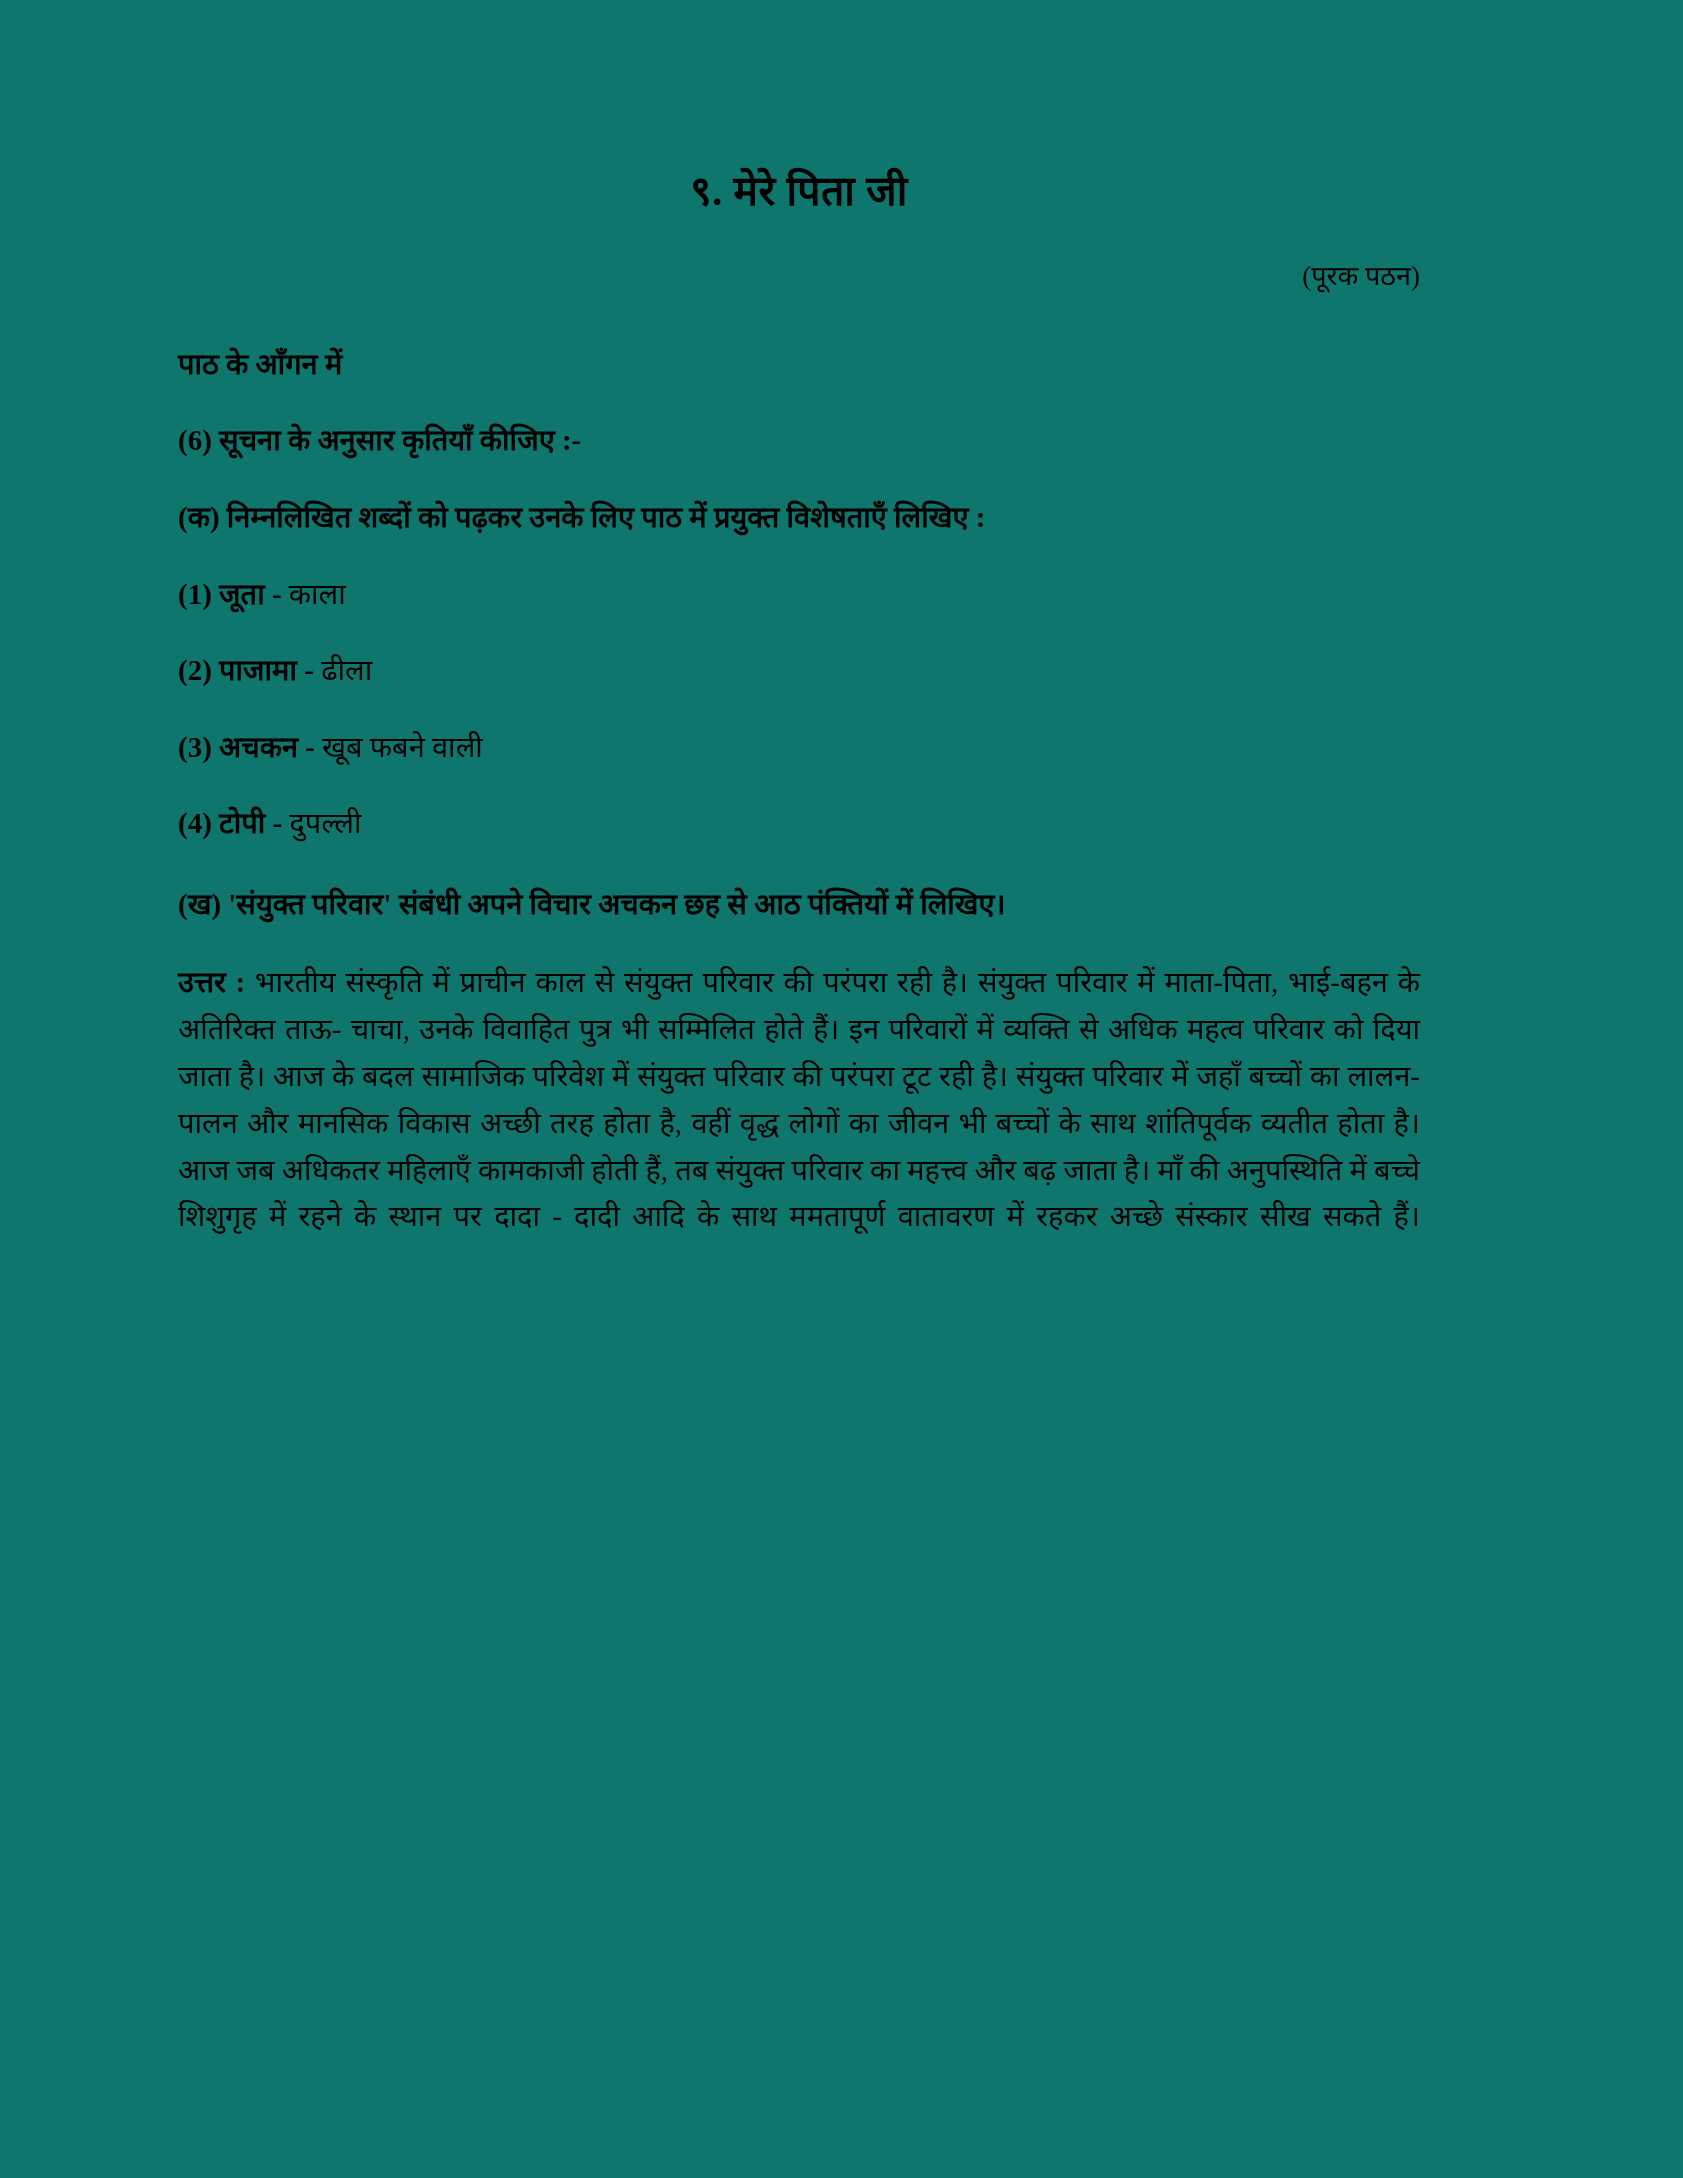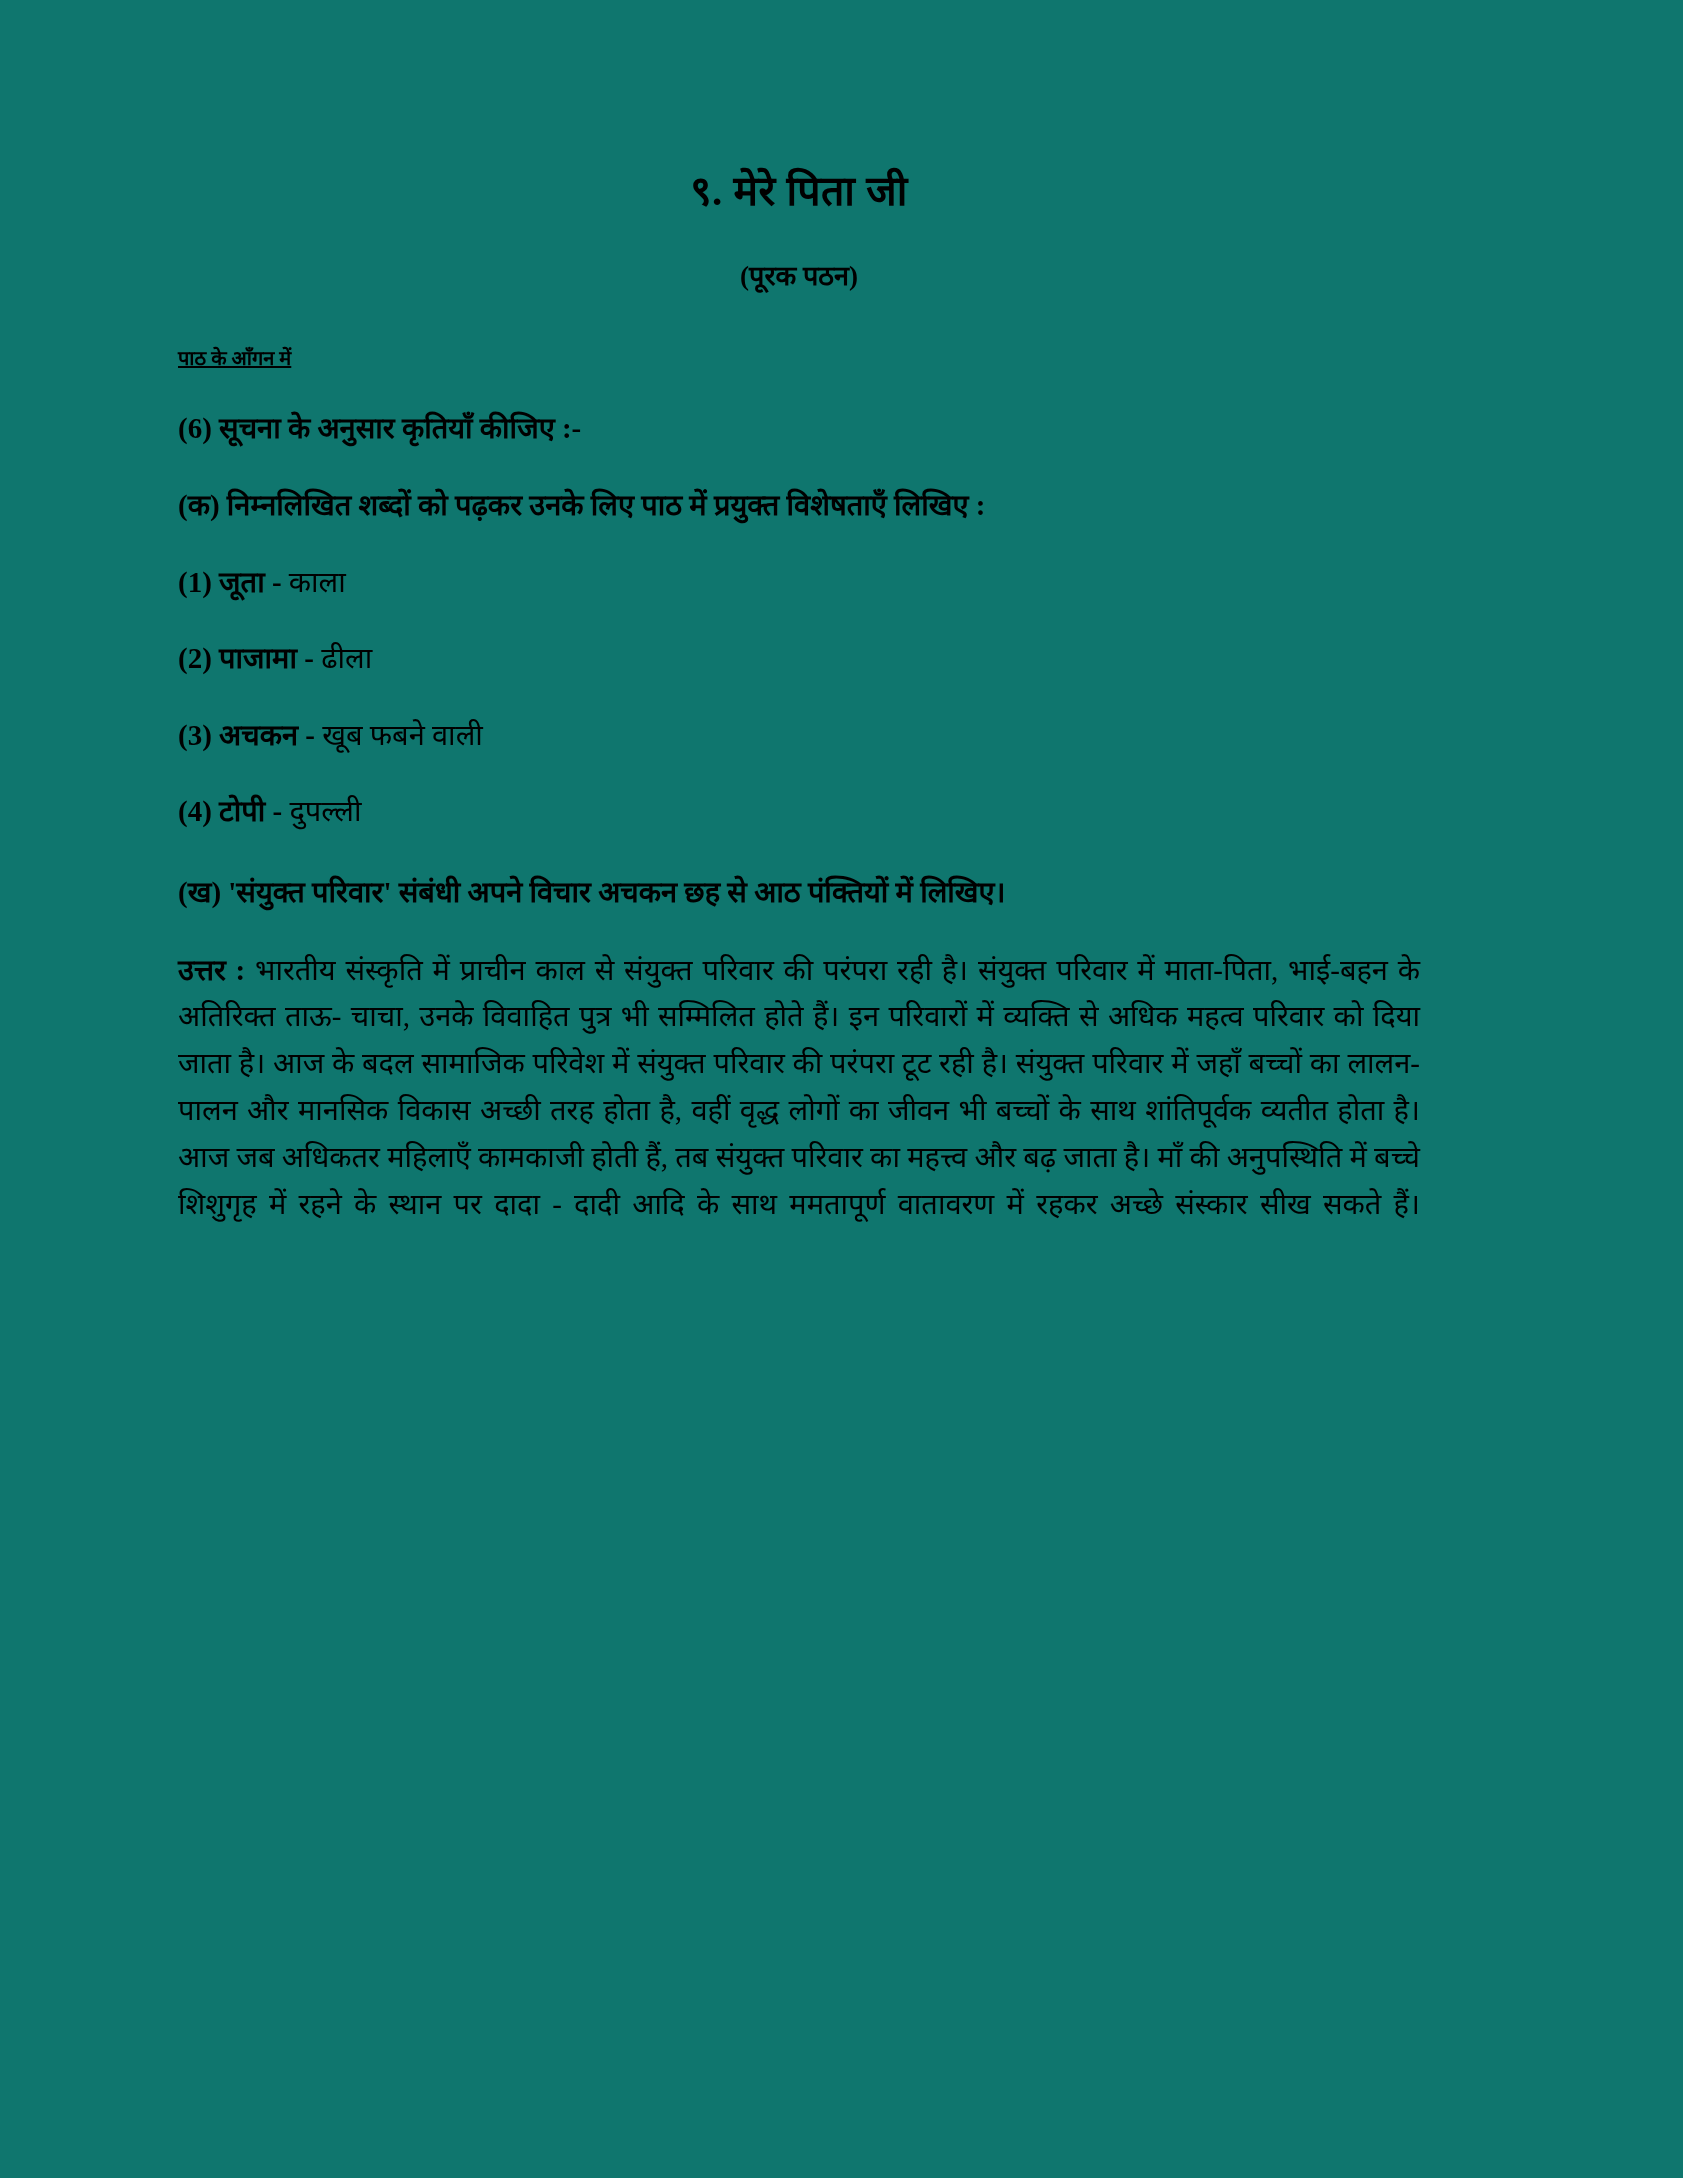--- a/index.html
+++ b/index.html
@@ -30,36 +30,35 @@
   .doc-title {
     text-align: center;
     font-weight: bold;
     font-size: 41px;
     line-height: 1.25;
     letter-spacing: 0.5px;
     margin: 0;
     padding-top: 166px;
   }
   .doc-subtitle {
-    text-align: center;
-    font-weight: bold;
+    text-align: right;
+    font-weight: normal;
     font-size: 27px;
     line-height: 1.3;
     margin: 0;
     padding-top: 42px;
   }
 
   
   .section-heading {
     font-weight: bold;
-    font-size: 20px;
+    font-size: 29px;
     line-height: 1.35;
     margin: 0;
     padding-top: 51px;
-    text-decoration: underline;
   }
   .question-line {
     font-weight: bold;
     font-size: 29px;
     line-height: 1.4;
     margin: 0;
     padding-top: 36px;
   }
   .sub-question {
     font-weight: bold;

